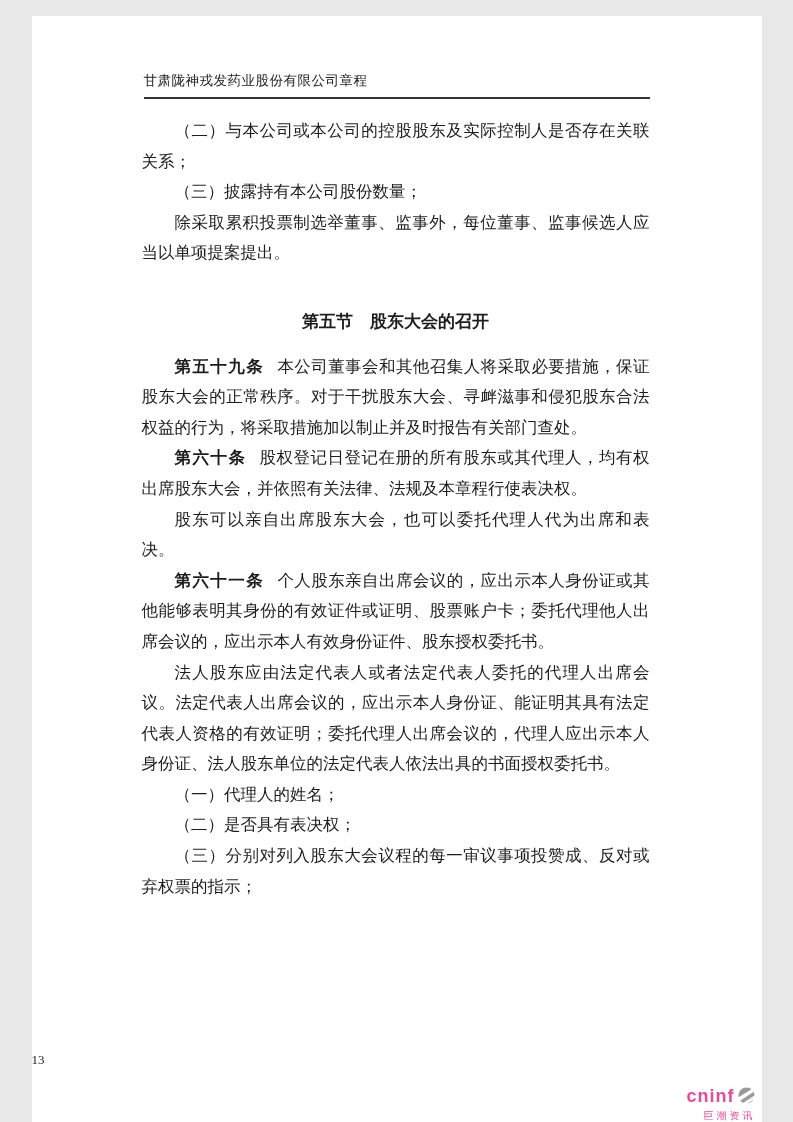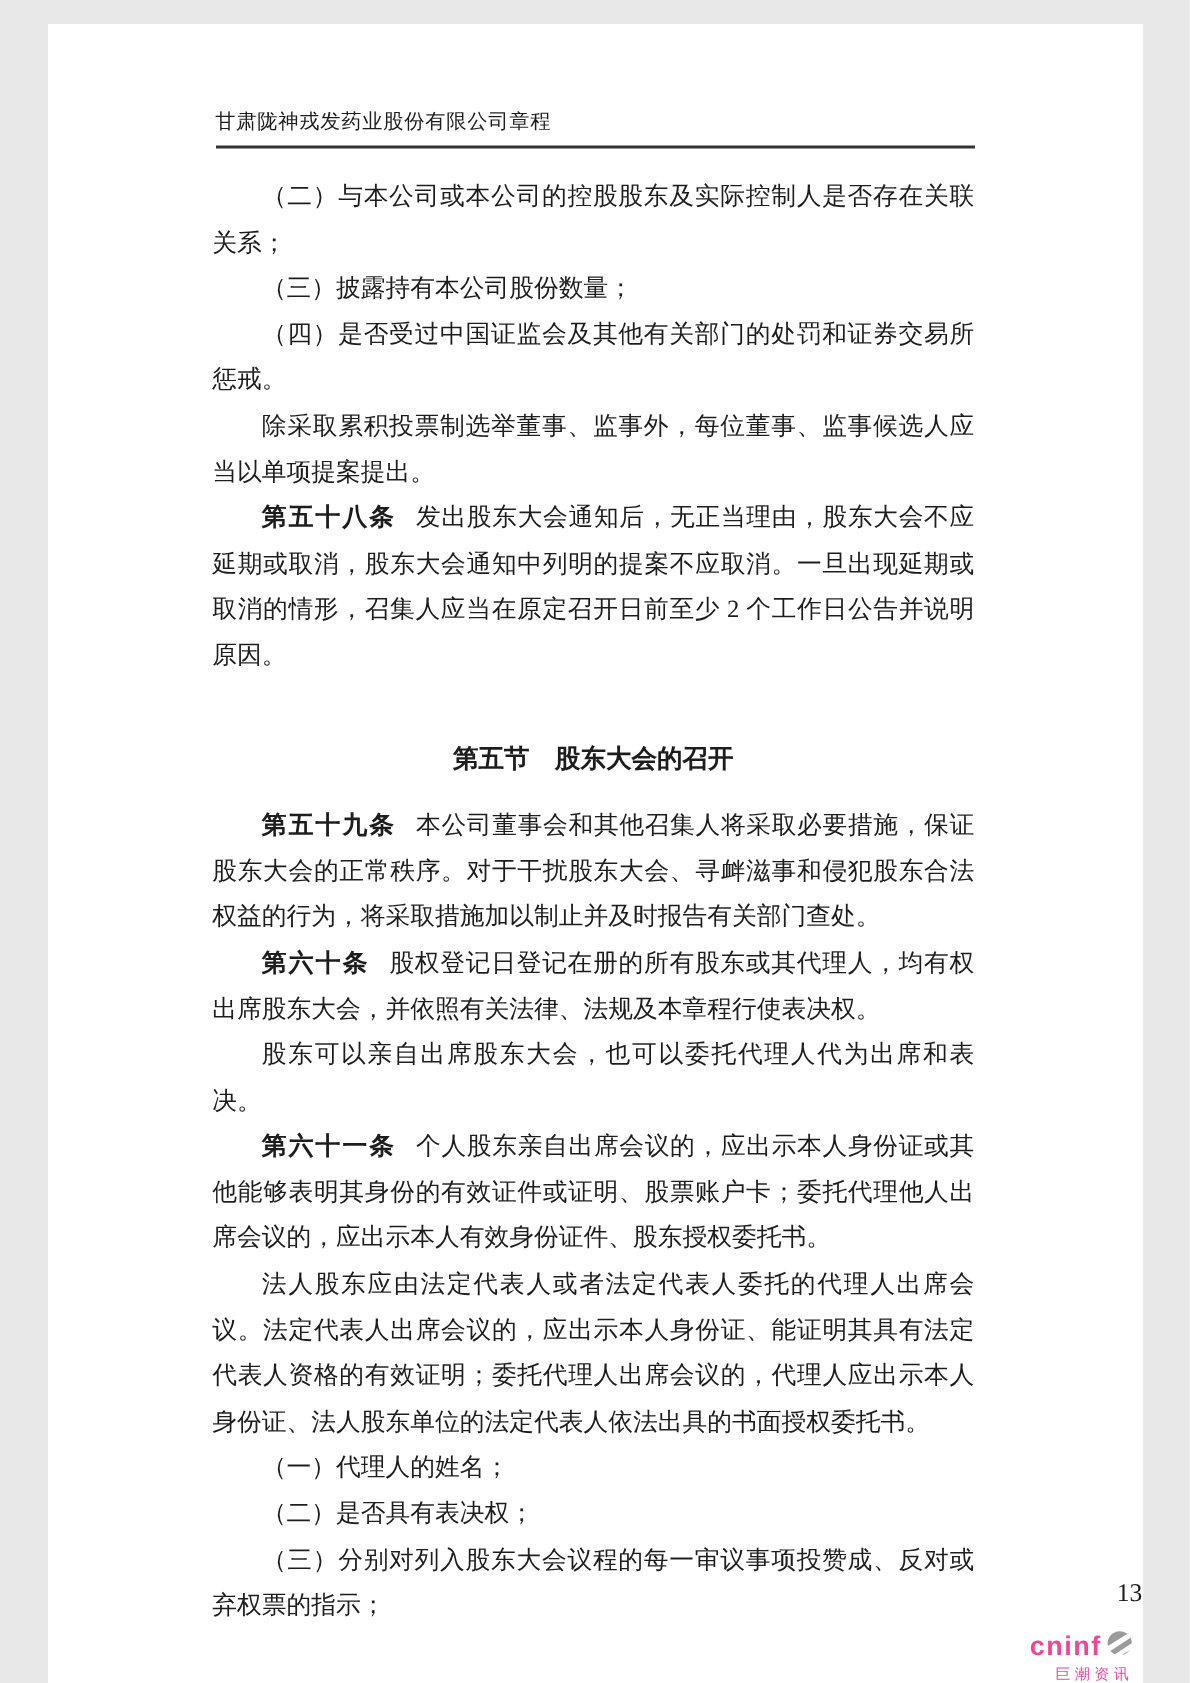--- a/index.html
+++ b/index.html
@@ -31,22 +31,22 @@
   .para.extra-gap { margin-top:10px; }
   .lead { font-weight:bold; letter-spacing:1px; margin-right:0.8em; }
   .section-heading {
     text-align:center; text-indent:0;
     font-weight:bold; font-size:17px;
     margin-top:38px; margin-bottom:14px;
   }
   .page-number {
     position:absolute;
     left:0; right:0; top:1036px;
-    text-align:right;
-    font-size:17px;
+    text-align:left;
+    font-size:13px;
   }
   .logo {
     position:absolute;
     right:6px; top:1070px;
     text-align:right;
     color:#ec4899;
     font-family:"Liberation Sans","DejaVu Sans",sans-serif;
     line-height:1.1;
   }
   .logo-brand-row {
@@ -61,23 +61,21 @@
 
 <div class="page">
 
   <div class="header">
     <span>甘肃陇神戎发药业股份有限公司章程</span>
   </div>
 
   <div class="doc-body">
     <p class="para"><span>（二）与本公司或本公司的控股股东及实际控制人是否存在关联关系；</span></p>
     <p class="para"><span>（三）披露持有本公司股份数量；</span></p>
-    <p class="para"><span>（四）是否受过中国证监会及其他有关部门的处罚和证券交易所惩戒。</span></p>
     <p class="para"><span>除采取累积投票制选举董事、监事外，每位董事、监事候选人应当以单项提案提出。</span></p>
-    <p class="para"><span class="lead">第五十八条</span><span>发出股东大会通知后，无正当理由，股东大会不应延期或取消，股东大会通知中列明的提案不应取消。一旦出现延期或取消的情形，召集人应当在原定召开日前至少 2 个工作日公告并说明原因。</span></p>
 
     <p class="para section-heading">第五节　股东大会的召开</p>
 
     <p class="para"><span class="lead">第五十九条</span><span>本公司董事会和其他召集人将采取必要措施，保证股东大会的正常秩序。对于干扰股东大会、寻衅滋事和侵犯股东合法权益的行为，将采取措施加以制止并及时报告有关部门查处。</span></p>
     <p class="para"><span class="lead">第六十条</span><span>股权登记日登记在册的所有股东或其代理人，均有权出席股东大会，并依照有关法律、法规及本章程行使表决权。</span></p>
     <p class="para"><span>股东可以亲自出席股东大会，也可以委托代理人代为出席和表决。</span></p>
     <p class="para"><span class="lead">第六十一条</span><span>个人股东亲自出席会议的，应出示本人身份证或其他能够表明其身份的有效证件或证明、股票账户卡；委托代理他人出席会议的，应出示本人有效身份证件、股东授权委托书。</span></p>
     <p class="para"><span>法人股东应由法定代表人或者法定代表人委托的代理人出席会议。法定代表人出席会议的，应出示本人身份证、能证明其具有法定代表人资格的有效证明；委托代理人出席会议的，代理人应出示本人身份证、法人股东单位的法定代表人依法出具的书面授权委托书。</span></p>
     <p class="para"><span>（一）代理人的姓名；</span></p>
     <p class="para"><span>（二）是否具有表决权；</span></p>

